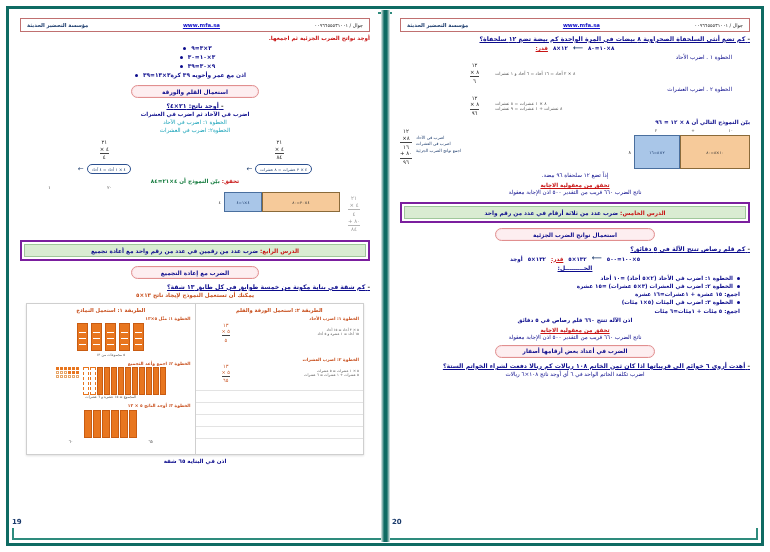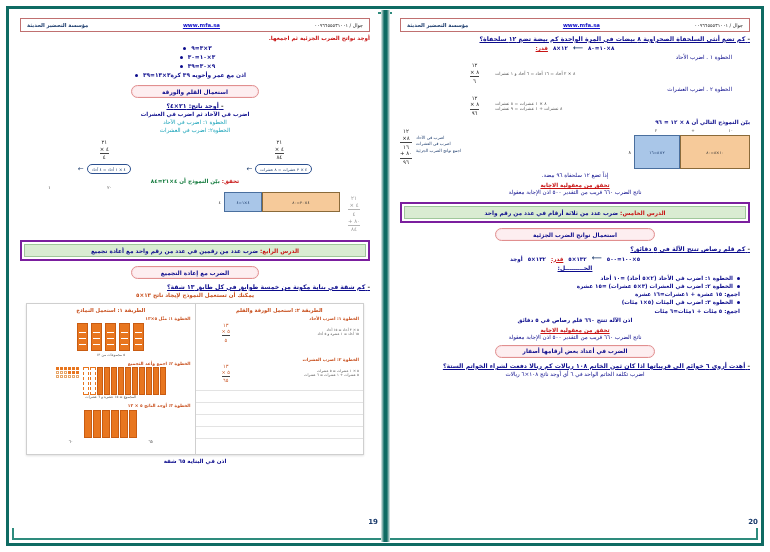--- a/index.html
+++ b/index.html
@@ -115,21 +115,21 @@
   .bar{width:9px;height:26px;background:#e8761f;border:1px solid #c95c12;position:relative;}
   .bar .tick{position:absolute;left:1px;right:1px;height:1px;background:#fff;}
   .tens{display:flex;gap:1px;}
   .ten{width:4px;height:26px;background:#e8761f;border:1px solid #c95c12;}
   .ten.dash{background:#fff;border:1px dashed #e8761f;}
   .ones-grid{display:grid;grid-template-columns:repeat(6,3px);grid-auto-rows:3px;gap:1px;}
   .ones-grid i{background:#e8761f;display:block;}
   .ones-grid i.empty{background:#fff;border:1px dashed #e8a76a;}
 
   .bottom-note{font-size:5.6px;font-weight:bold;color:#0b0b8c;text-align:center;margin-top:3px;}
-  .pagenum{position:absolute;left:0;right:0;bottom:2px;text-align:right;
+  .pagenum{position:absolute;left:0;right:0;bottom:2px;text-align:left;
       font-size:7px;font-weight:bold;color:#1a3a6b;}
 </style>
 </head>
 <body>
 
 <div id="screen">
   <div class="scan-frame">
     <div class="scan-frame-inner"></div>
   </div>
   <div class="gutter"></div>

